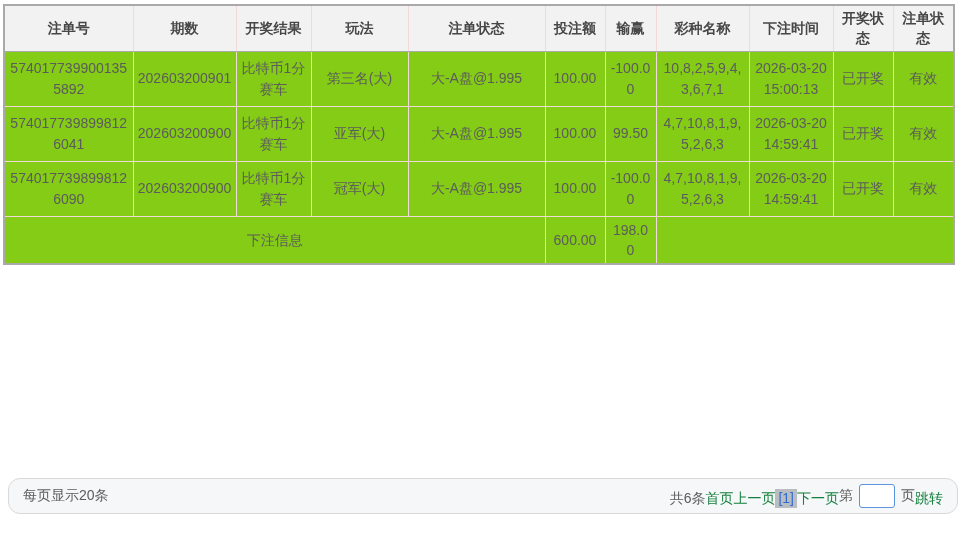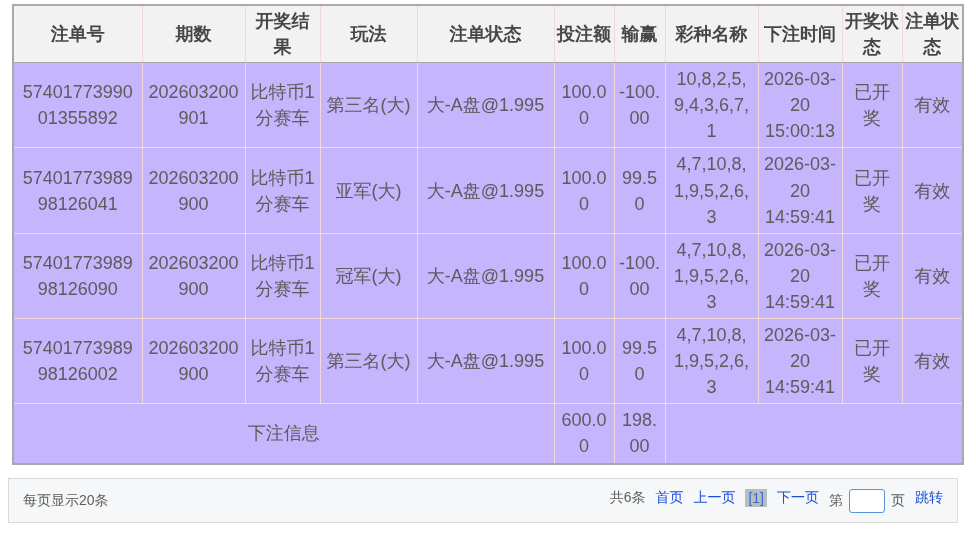--- a/index.html
+++ b/index.html
@@ -1,46 +1,46 @@
 <!DOCTYPE html>
 <html><head>
 <meta charset="utf-8">
 <style>
   html,body{margin:0;padding:0;background:#fff;}
   body{font-family:"Liberation Sans","DejaVu Sans",sans-serif;}
   .screen{position:relative;width:976px;height:550px;background:#fff;overflow:hidden;}
 
   table.records{
-    position:absolute;left:12px;top:4px;width:950px;
+    position:absolute;left:3px;top:4px;width:950px;
     border-collapse:collapse;table-layout:fixed;
-    font-size:18px;color:#5c5c5c;background:#c4b5fd;
+    font-size:14px;color:#5c5c5c;background:#84cc16;
     border:2px solid #a9a9a9;
   }
   .records th,.records td{
     border:1px solid #f2d9d9;
     text-align:center;vertical-align:middle;
     padding:3px 4px;box-sizing:border-box;
     word-break:break-all;line-height:1.45;
   }
   .records thead th{
     background:#f2f2f2;color:#474747;font-weight:bold;
     height:46px;border-bottom-color:#a9a9a9;padding:2px 2px;
   }
   .records tbody td{height:55px;}
   .records tr.summary-row td{height:39px;}
   .records td.time-cell{word-break:normal;}
 
   .footer{
-    position:absolute;left:8px;top:478px;width:950px;height:45px;
-    background:#f5f7f9;border:1px solid #d9d9d9;border-radius:0;
+    position:absolute;left:8px;top:478px;width:950px;height:36px;
+    background:#f5f7f9;border:1px solid #d9d9d9;border-radius:12px;
     box-sizing:border-box;display:flex;align-items:center;justify-content:space-between;
     padding:0 14px;font-size:14px;color:#5c5c5c;
   }
-  .pager{display:flex;align-items:flex-start;gap:10px;margin-left:17px;}
-  .pager .plink{color:#1d4ed8;text-decoration:none;cursor:pointer;}
+  .pager{display:flex;align-items:flex-end;margin-left:17px;}
+  .pager .plink{color:#15803d;text-decoration:none;cursor:pointer;}
   .current-page{background:#b9bcc1;color:#2f6cd0;padding:1px 3px;line-height:1.2;}
   .jump-group{display:flex;align-items:center;gap:6px;}
   .jump-input{
     width:30px;height:20px;border:1px solid #5b93dd;border-radius:3px;
     background:#fff;outline:none;font-size:13px;text-align:center;
   }
 </style>
 </head>
 <body>
 
@@ -108,33 +108,20 @@
         <td>比特币1分赛车</td>
         <td>冠军(大)</td>
         <td>大-A盘@1.995</td>
         <td>100.00</td>
         <td>-100.00</td>
         <td>4,7,10,8,1,9,5,2,6,3</td>
         <td class="time-cell">2026-03-20 14:59:41</td>
         <td>已开奖</td>
         <td>有效</td>
       </tr>
-      <tr>
-        <td>5740177398998126002</td>
-        <td>202603200900</td>
-        <td>比特币1分赛车</td>
-        <td>第三名(大)</td>
-        <td>大-A盘@1.995</td>
-        <td>100.00</td>
-        <td>99.50</td>
-        <td>4,7,10,8,1,9,5,2,6,3</td>
-        <td class="time-cell">2026-03-20 14:59:41</td>
-        <td>已开奖</td>
-        <td>有效</td>
-      </tr>
       <tr class="summary-row">
         <td colspan="5">下注信息</td>
         <td>600.00</td>
         <td>198.00</td>
         <td colspan="4"></td>
       </tr>
     </tbody>
   </table>
 
   <div class="footer">

